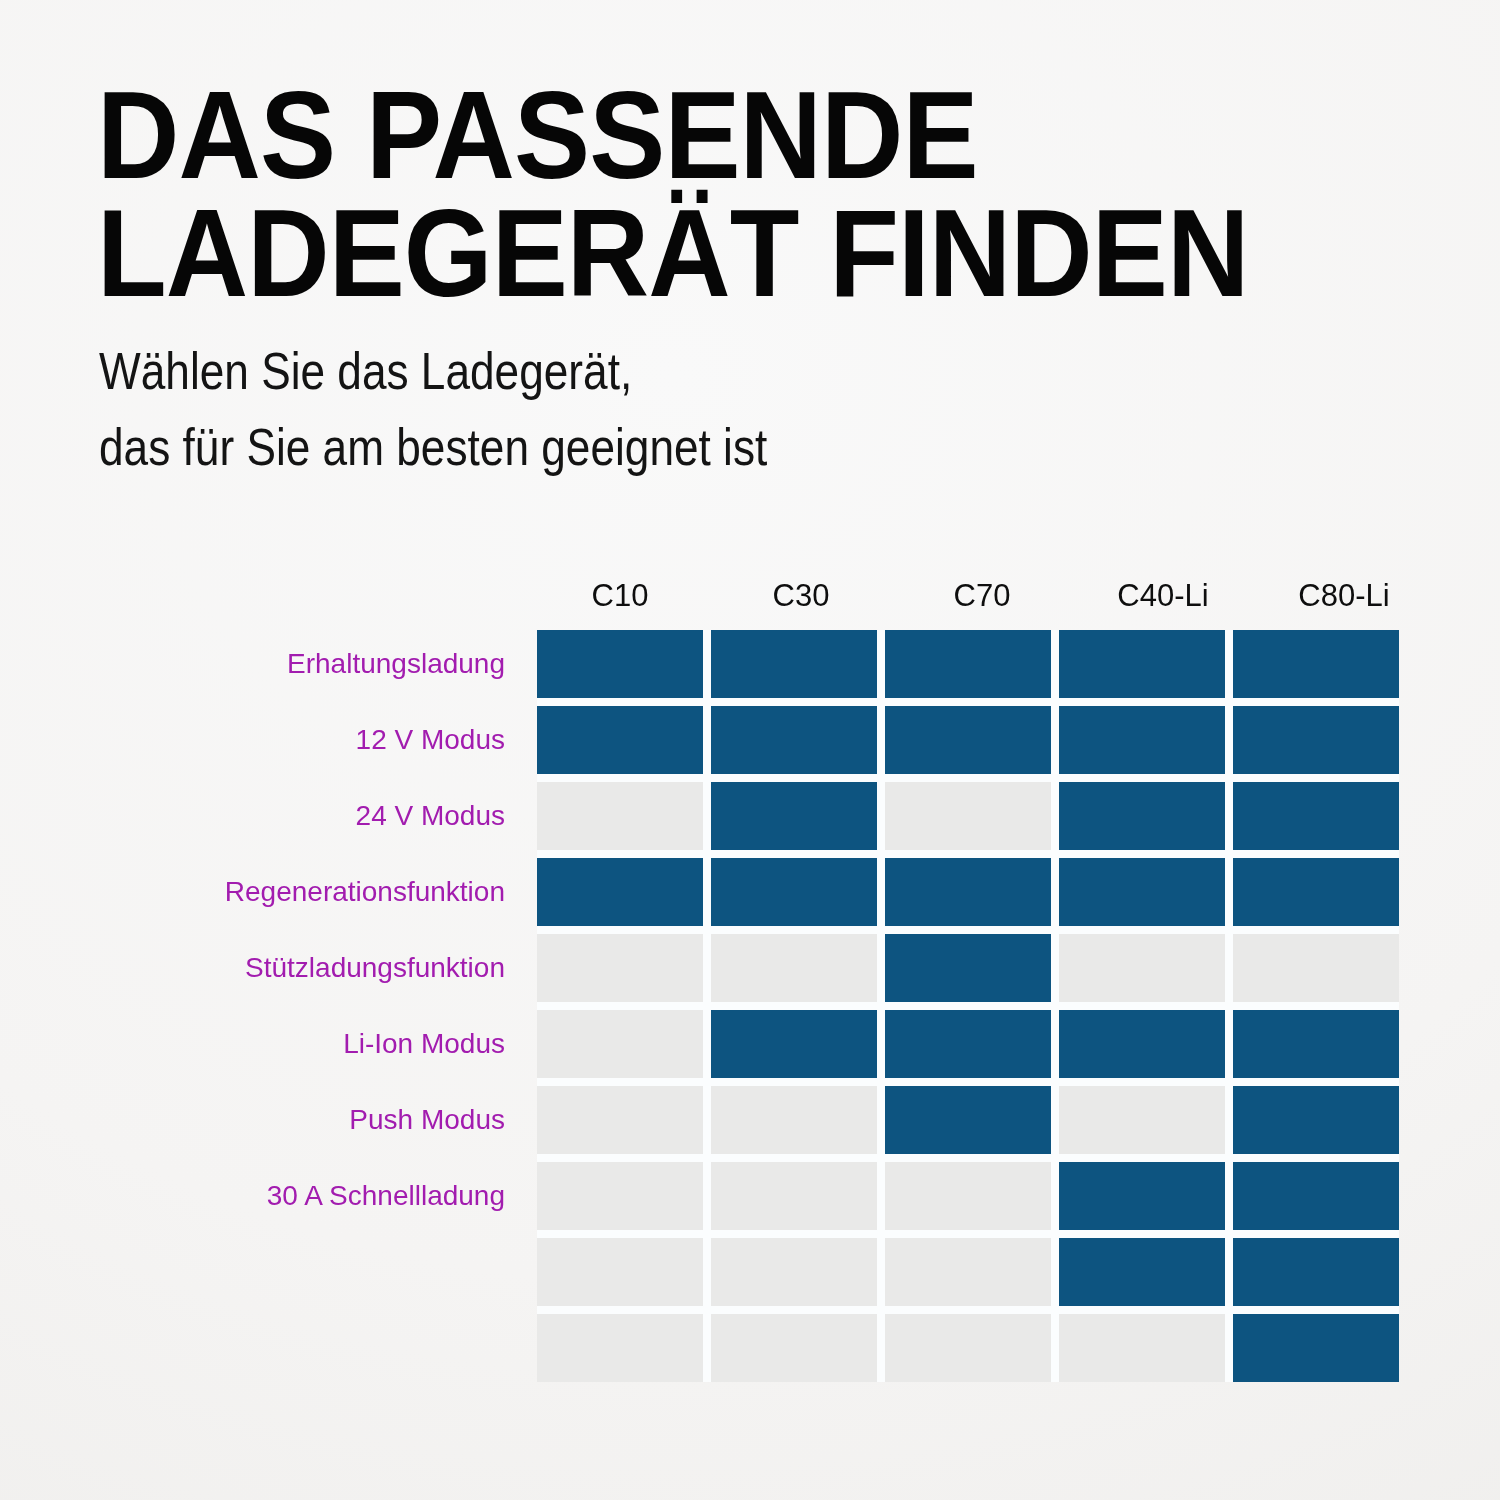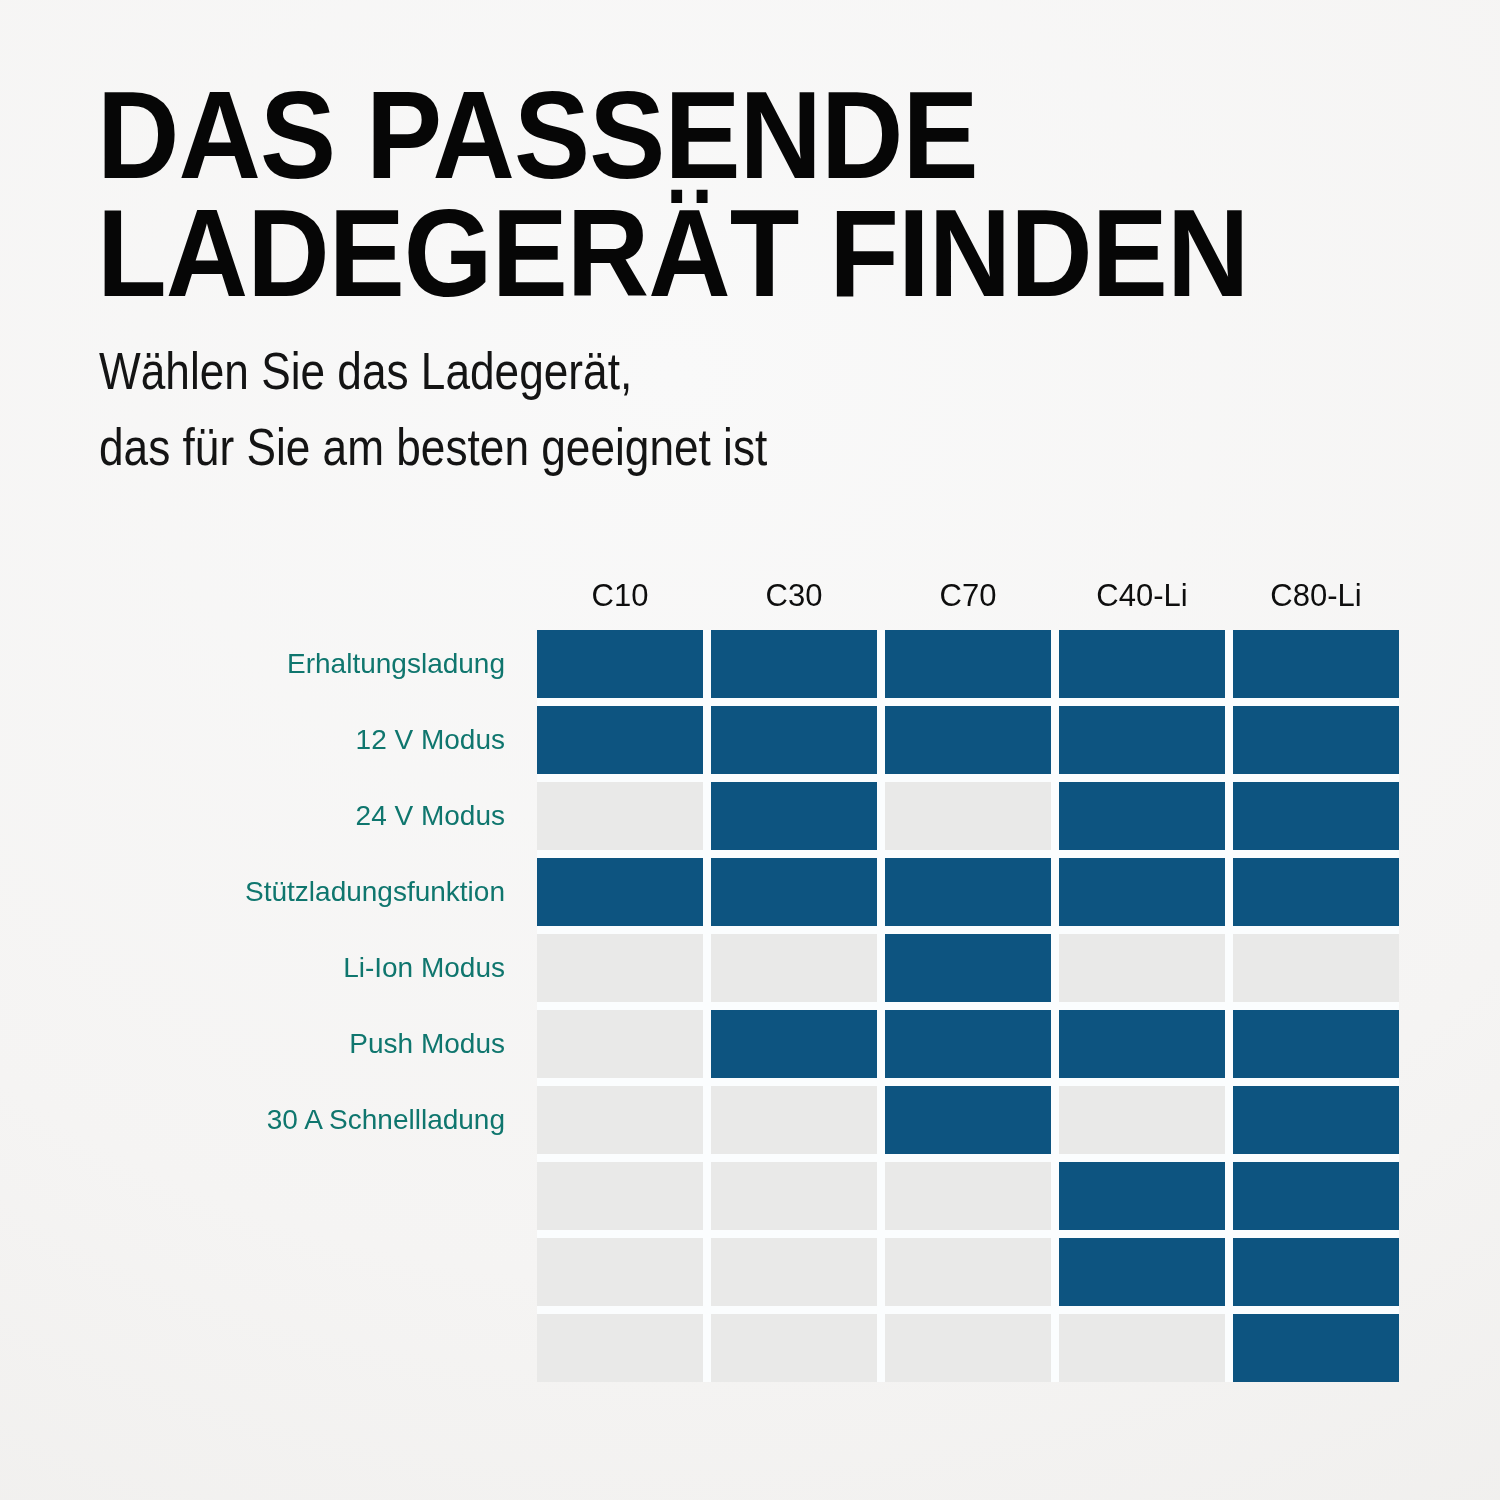--- a/index.html
+++ b/index.html
@@ -48,21 +48,21 @@
   .matrix {
     position: absolute;
     left: 97px;
     top: 568px;
   }
 
   .header-grid {
     margin-left: 440px;
     display: grid;
     grid-template-columns: repeat(5, 166px);
-    column-gap: 8px;
+    column-gap: 15px;
     height: 48px;
     align-items: end;
     margin-bottom: 14px;
   }
   .head-cell {
     text-align: center;
     font-size: 31px;
     color: #0e0e0e;
     padding-bottom: 2px;
     white-space: nowrap;
@@ -79,21 +79,21 @@
     display: grid;
     grid-auto-rows: 68px;
     row-gap: 8px;
   }
   .row-label {
     display: flex;
     align-items: center;
     justify-content: flex-end;
     text-align: right;
     font-size: 28px;
-    color: #0f766e;
+    color: #a21caf;
     white-space: nowrap;
   }
 
   .cells-grid {
     display: grid;
     grid-template-columns: repeat(5, 166px);
     grid-auto-rows: 68px;
     gap: 8px;
     background: var(--gutter, #fbfdfe);
   }
@@ -123,20 +123,21 @@
       <div class="head-cell">C30</div>
       <div class="head-cell">C70</div>
       <div class="head-cell">C40-Li</div>
       <div class="head-cell">C80-Li</div>
     </div>
   <div class="matrix-body">
     <div class="labels-grid">
         <div class="row-label">Erhaltungsladung</div>
         <div class="row-label">12 V Modus</div>
         <div class="row-label">24 V Modus</div>
+        <div class="row-label">Regenerationsfunktion</div>
         <div class="row-label">Stützladungsfunktion</div>
         <div class="row-label">Li-Ion Modus</div>
         <div class="row-label">Push Modus</div>
         <div class="row-label">30 A Schnellladung</div>
       </div>
     <div class="cells-grid">
         <div class="cell yes"></div>
         <div class="cell yes"></div>
         <div class="cell yes"></div>
         <div class="cell yes"></div>

